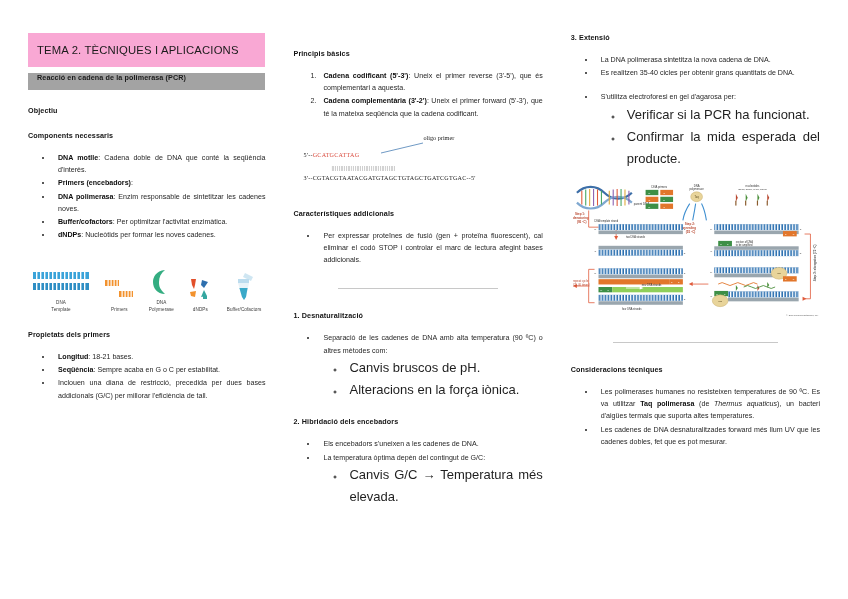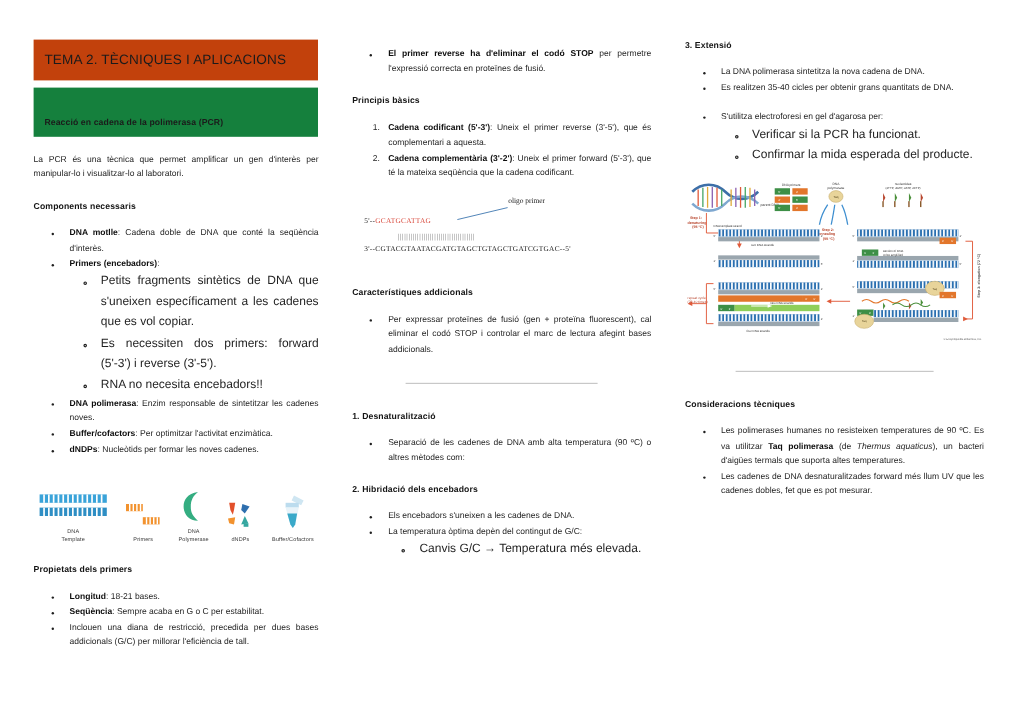--- a/index.html
+++ b/index.html
@@ -26,32 +26,32 @@
     width: 270px;
     box-sizing: border-box;
     padding: 0 14px;
     margin-top: 11px;
   }
   .col.mid { width: 282px; }
   .col.right { width: 282px; }
 
   
   .banner-title {
-    background: #c2410c;
+    background: #f9a8d4;
     font-size: 11.3px;
     letter-spacing: .15px;
     padding: 11px 9px 11px 9px;
     color: #1b1b1b;
     font-weight: 400;
   }
   .banner-sub {
-    background: #15803d;
+    background: #a3a3a3;
     font-size: 7.2px;
     font-weight: bold;
-    padding: 24px 9px 8px 9px;
+    padding: 0 9px 8px 9px;
     margin-top: 6px;
     color: #1b1b1b;
     letter-spacing: .1px;
   }
   h3.sec {
     font-size: 7.2px;
     font-weight: bold;
     margin: 16px 0 0 0;
     letter-spacing: .1px;
     color: #141414;
@@ -79,21 +79,21 @@
     text-align: justify;
     padding-left: 5px;
     color: #1f1f1f;
   }
   ul.lvl1 { list-style: disc; }
   ol.lvl1 { list-style: decimal; }
   ul.lvl2 {
     margin: 0 0 0 0;
     padding-left: 22px;
     list-style: circle;
-    font-size: 10px;
+    font-size: 13px;
     line-height: 1.72;
   }
   ul.lvl2 > li {
     text-align: justify;
     padding-left: 4px;
   }
   ul.lvl1 li::marker { font-size: 6.4px; }
   ul.lvl2 li::marker { font-size: 6.2px; }
   ol.lvl1 li::marker { font-weight: normal; font-size: 7.1px; }
   b, strong { font-weight: bold; color: #0d0d0d; }
@@ -185,34 +185,29 @@
 </head>
 <body>
 
 <div class="page">
 
   <div class="col left">
 
     <div class="banner-title">TEMA 2. TÈCNIQUES I APLICACIONS</div>
     <div class="banner-sub">Reacció en cadena de la polimerasa (PCR)</div>
 
-    <p class="body">La PCR és una tècnica que permet amplificar un gen d'interès per manipular-lo i visualitzar-lo al laboratori.</p>
+    <h3 class="sec">Objectiu</h3>
 
     <h3 class="sec">Components necessaris</h3>
     <ul class="lvl1">
       <li>
         <b>DNA motlle</b><span>: Cadena doble de DNA que conté la seqüència d'interès.</span>
       </li>
       <li>
         <b>Primers (encebadors)</b><span>:</span>
-        <ul class="lvl2">
-          <li>Petits fragments sintètics de DNA que s'uneixen específicament a les cadenes que es vol copiar.</li>
-          <li>Es necessiten dos primers: forward (5'-3') i reverse (3'-5').</li>
-          <li>RNA no necesita encebadors!!</li>
-        </ul>
       </li>
       <li>
         <b>DNA polimerasa</b><span>: Enzim responsable de sintetitzar les cadenes noves.</span>
       </li>
       <li>
         <b>Buffer/cofactors</b><span>: Per optimitzar l'activitat enzimàtica.</span>
       </li>
       <li>
         <b>dNDPs</b><span>: Nucleòtids per formar les noves cadenes.</span>
       </li>
@@ -326,25 +321,20 @@
       </li>
       <li>
         <span>Inclouen una diana de restricció, precedida per dues bases addicionals (G/C) per millorar l'eficiència de tall.</span>
       </li>
     </ul>
 
   </div>
 
   <div class="col mid">
 
-    <ul class="lvl1" style="margin-top:6px">
-      <li>
-        <b>El primer reverse ha d'eliminar el codó </b><b>STOP</b><span> per permetre l'expressió correcta en proteïnes de fusió.</span>
-      </li>
-    </ul>
 
     <h3 class="sec">Principis bàsics</h3>
     <ol class="lvl1">
       <li>
         <b>Cadena codificant (5'-3')</b><span>: Uneix el primer reverse (3'-5'), que és complementari a aquesta.</span>
       </li>
       <li>
         <b>Cadena complementària (3'-2')</b><span>: Uneix el primer forward (5'-3'), que té la mateixa seqüència que la cadena codificant.</span>
       </li>
     </ol>
@@ -363,20 +353,24 @@
     <ul class="lvl1">
       <li>Per expressar proteïnes de fusió (gen + proteïna fluorescent), cal eliminar el codó STOP i controlar el marc de lectura afegint bases addicionals.</li>
     </ul>
 
     <hr class="rule">
 
     <h3 class="sec">1. Desnaturalització</h3>
     <ul class="lvl1">
       <li>
         <span>Separació de les cadenes de DNA amb alta temperatura (90 ºC) o altres mètodes com:</span>
+        <ul class="lvl2">
+          <li>Canvis bruscos de pH.</li>
+          <li>Alteracions en la força iònica.</li>
+        </ul>
       </li>
     </ul>
 
     <h3 class="sec">2. Hibridació dels encebadors</h3>
     <ul class="lvl1">
       <li>Els encebadors s'uneixen a les cadenes de DNA.</li>
       <li>
         <span>La temperatura òptima depèn del contingut de G/C:</span>
         <ul class="lvl2">
           <li>Canvis G/C → Temperatura més elevada.</li>

